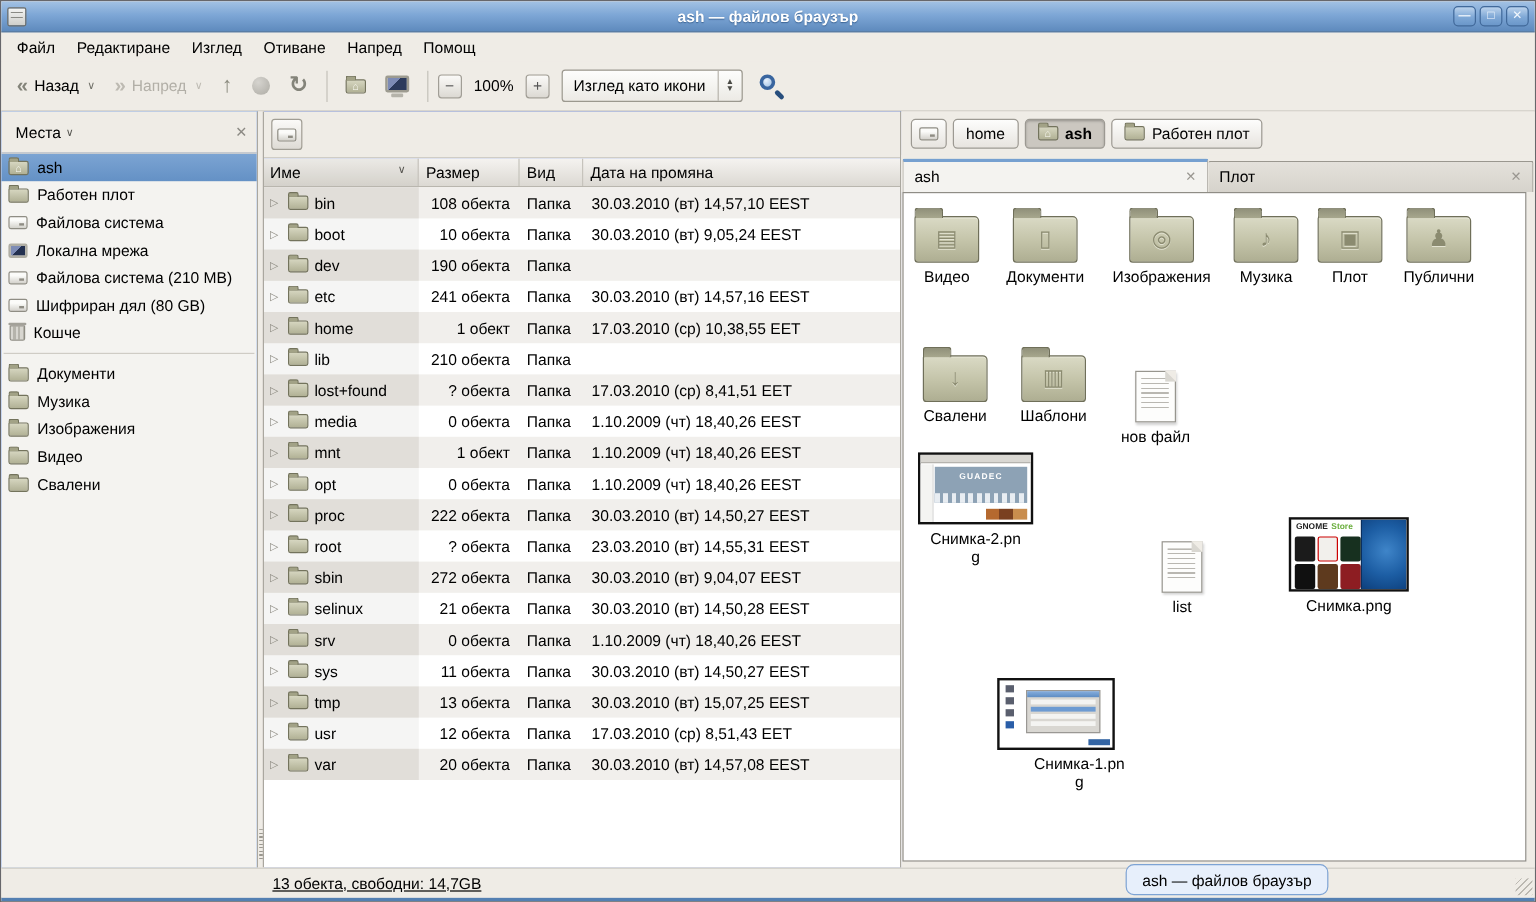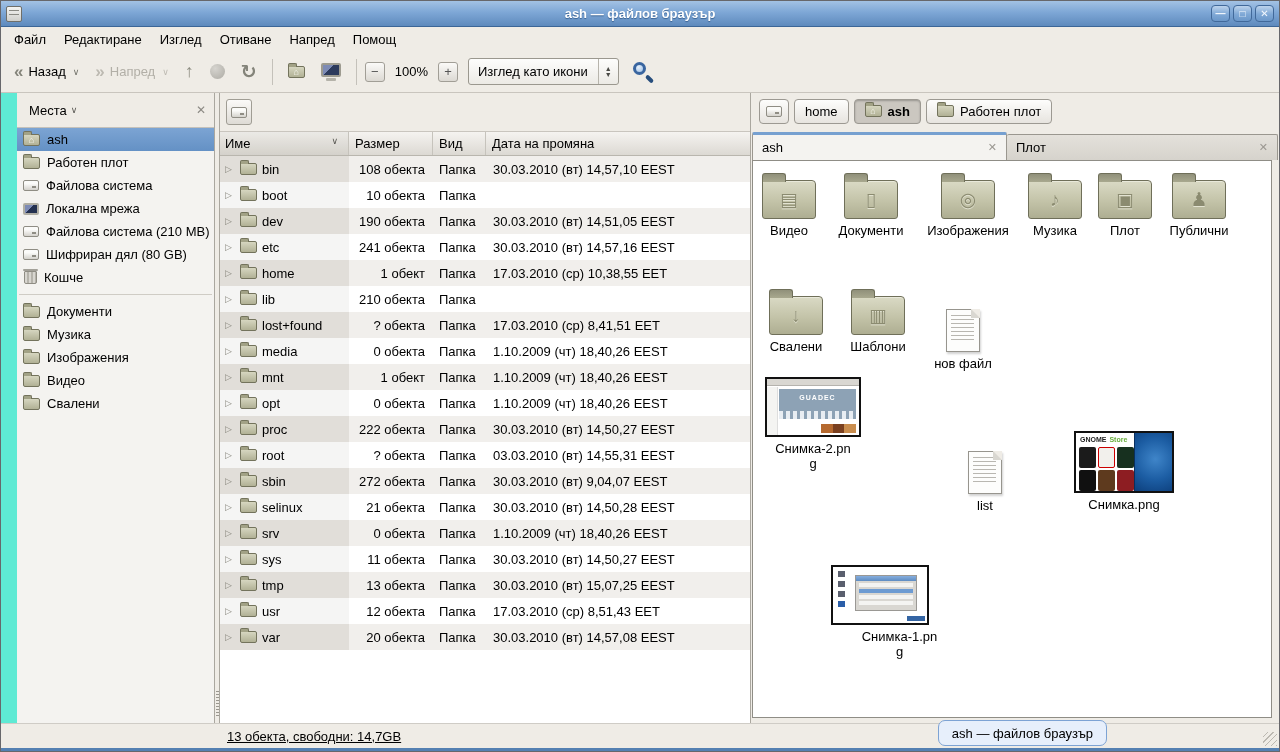--- a/index.html
+++ b/index.html
@@ -38,21 +38,21 @@
   .zoom-label { padding:0 8px; }
   .view-select { display:flex; align-items:center; border:1px solid #9b988f; border-radius:3px; background:linear-gradient(180deg,#fdfdfc,#eceae5); height:27px; padding-left:9px; margin-left:8px; }
   .view-select .vtext { padding-right:10px; }
   .view-select .spin { border-left:1px solid #b7b4ac; height:100%; width:20px; display:flex; flex-direction:column; align-items:center; justify-content:center; font-size:7px; color:#4a4a45; line-height:6px; }
   .search-btn { margin-left:10px; position:relative; width:24px; height:24px; }
   .search-btn .lens { position:absolute; left:2px; top:2px; width:13px; height:13px; border:3px solid #39659f; border-radius:50%; background:radial-gradient(circle at 35% 30%,#e8f1fb,#9dbfe4); }
   .search-btn .handle { position:absolute; width:9px; height:4px; background:#274e7d; border-radius:2px; transform:rotate(45deg); right:1px; bottom:3px; }
 
   
   .main { flex:1 1 auto; display:flex; min-height:0; background:#efece6; }
-  .sidebar { flex:0 0 214px; display:flex; flex-direction:column; border-right:1px solid #aaa79f; background:#5eead4;padding-left:16px; }
+  .sidebar { flex:0 0 214px; display:flex; flex-direction:column; border-right:1px solid #aaa79f; background:#3b82f6; }
   .splitter { flex:0 0 5px; background:#efece6; border-right:1px solid #aaa79f; position:relative; }
   .splitter::after { content:""; position:absolute; bottom:6px; left:1px; width:3px; height:26px; background:repeating-linear-gradient(180deg,#9a978f 0 1px,transparent 1px 3px); }
 
   .sidebar-header { height:34px; display:flex; align-items:center; padding:0 8px 0 12px; background:#efece6; }
   .sb-chev { font-size:9px; color:#55544f; margin-left:4px; }
   .sb-close { margin-left:auto; color:#8c8a84; font-size:12px; }
   .sidebar-list { flex:1; overflow:hidden; background:#f4f3f0; border-top:1px solid #c4c1ba; }
   .sb-item { height:23px; display:flex; align-items:center; gap:7px; padding-left:6px; }
   .sb-item.selected { background:linear-gradient(180deg,#7ca4d3,#6491c5); }
   .sb-sep { height:1px; background:#cfccc5; margin:5px 2px; }
@@ -303,30 +303,30 @@
               <div class="t-cell c-date">30.03.2010 (вт) 14,57,10 EEST</div>
             </div>
             <div class="t-row">
               <div class="t-cell c-name">
                 <span class="expander">▷</span>
                 <span class="mini-folder"></span>
                 <span>boot</span>
               </div>
               <div class="t-cell c-size">10 обекта</div>
               <div class="t-cell c-type">Папка</div>
+              <div class="t-cell c-date">30.03.2010 (вт) 9,05,24 EEST</div>
             </div>
             <div class="t-row odd">
               <div class="t-cell c-name">
                 <span class="expander">▷</span>
                 <span class="mini-folder"></span>
                 <span>dev</span>
               </div>
               <div class="t-cell c-size">190 обекта</div>
               <div class="t-cell c-type">Папка</div>
-              <div class="t-cell c-date">30.03.2010 (вт) 14,51,05 EEST</div>
             </div>
             <div class="t-row">
               <div class="t-cell c-name">
                 <span class="expander">▷</span>
                 <span class="mini-folder"></span>
                 <span>etc</span>
               </div>
               <div class="t-cell c-size">241 обекта</div>
               <div class="t-cell c-type">Папка</div>
               <div class="t-cell c-date">30.03.2010 (вт) 14,57,16 EEST</div>
@@ -401,21 +401,21 @@
               <div class="t-cell c-date">30.03.2010 (вт) 14,50,27 EEST</div>
             </div>
             <div class="t-row">
               <div class="t-cell c-name">
                 <span class="expander">▷</span>
                 <span class="mini-folder"></span>
                 <span>root</span>
               </div>
               <div class="t-cell c-size">? обекта</div>
               <div class="t-cell c-type">Папка</div>
-              <div class="t-cell c-date">03.03.2010 (вт) 14,55,31 EEST</div>
+              <div class="t-cell c-date">23.03.2010 (вт) 14,55,31 EEST</div>
             </div>
             <div class="t-row odd">
               <div class="t-cell c-name">
                 <span class="expander">▷</span>
                 <span class="mini-folder"></span>
                 <span>sbin</span>
               </div>
               <div class="t-cell c-size">272 обекта</div>
               <div class="t-cell c-type">Папка</div>
               <div class="t-cell c-date">30.03.2010 (вт) 9,04,07 EEST</div>

